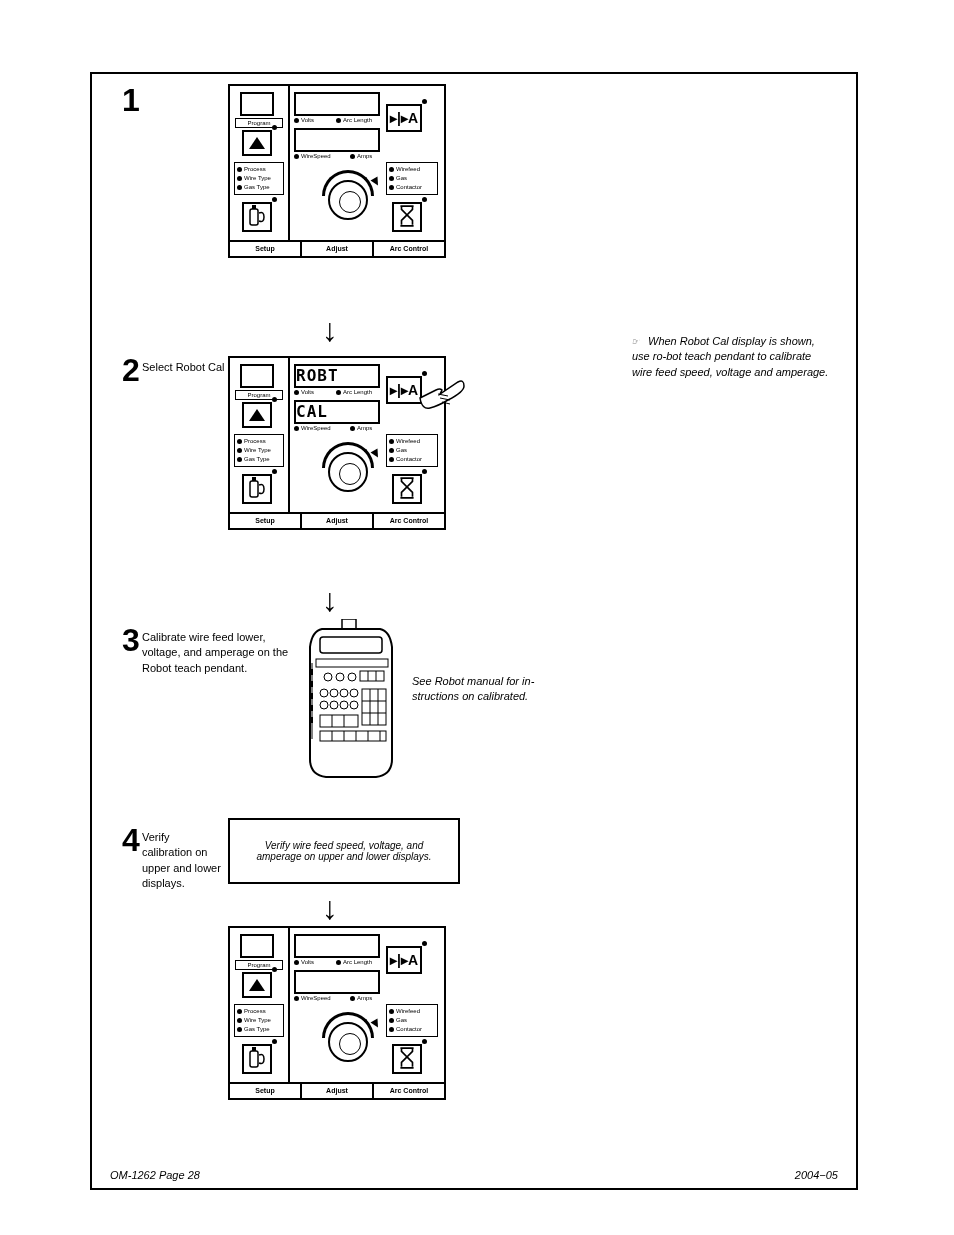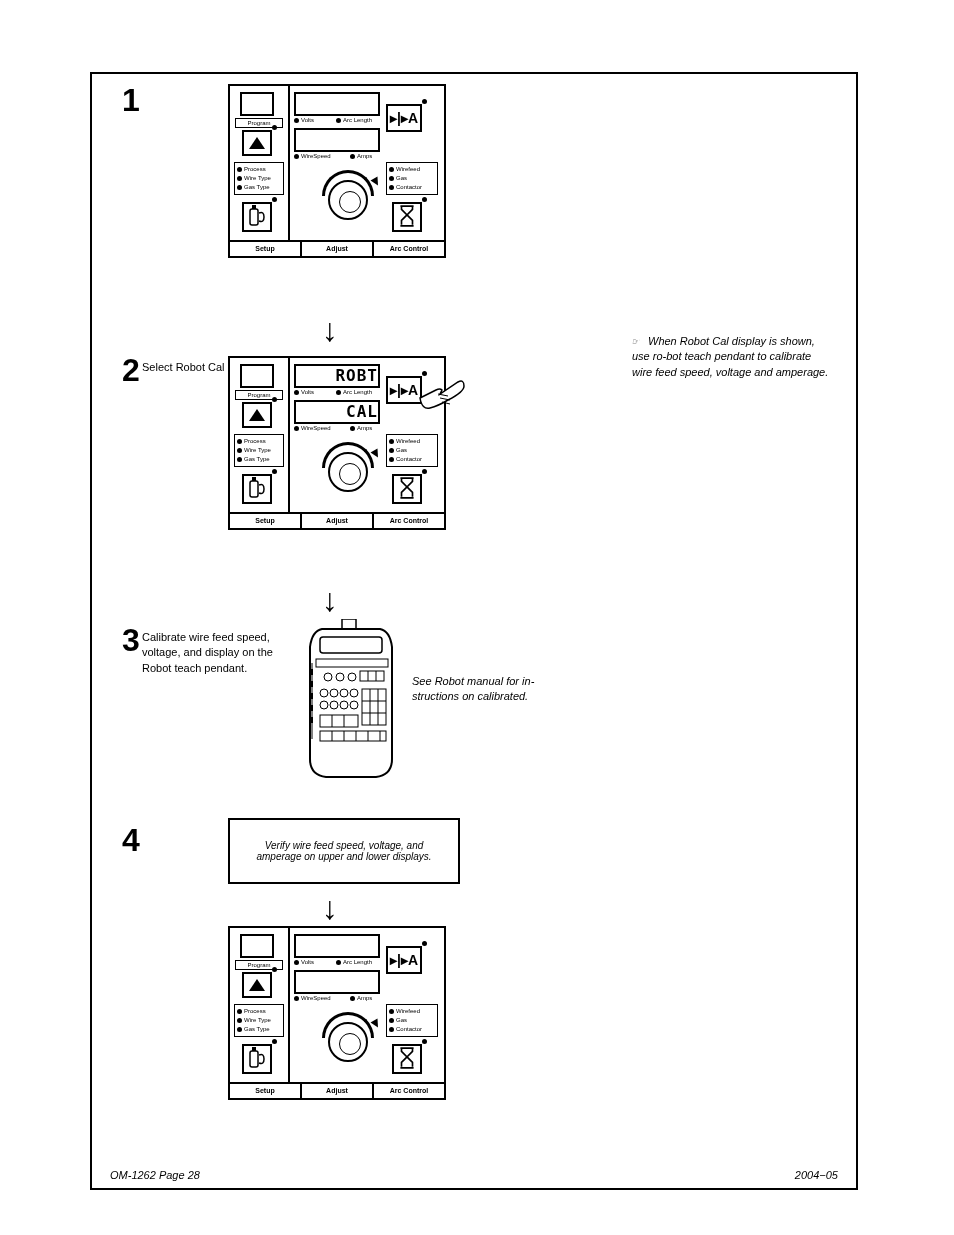--- a/index.html
+++ b/index.html
@@ -17,21 +17,21 @@
   .sq { position: absolute; border: 2px solid #000; background: #fff; }
   .prog-sq { left: 10px; top: 6px; width: 34px; height: 24px; }
   .prog-lbl { position: absolute; left: 5px; top: 32px; width: 48px; border: 1px solid #000; font-size: 6px; text-align: center; padding: 1px 0; }
   .up-btn { left: 12px; top: 44px; width: 30px; height: 26px; display:flex; align-items:center; justify-content:center; }
   .up-tri { width: 0; height: 0; border-left: 8px solid transparent; border-right: 8px solid transparent; border-bottom: 12px solid #000; }
   .proc-box { position: absolute; left: 4px; top: 76px; width: 50px; border: 1px solid #000; font-size: 6px; padding: 2px; line-height: 9px; }
   .gas-btn { left: 12px; top: 116px; width: 30px; height: 30px; display:flex; align-items:center; justify-content:center; }
 
   .disp-top { left: 64px; top: 6px; width: 86px; height: 24px; }
   .disp-bot { left: 64px; top: 42px; width: 86px; height: 24px; }
-  .disp-txt { font-family: monospace; font-size: 16px; font-weight: bold; text-align: right; line-height: 20px; letter-spacing: 1px; }
+  .disp-txt { font-family: monospace; font-size: 16px; font-weight: bold; text-align: left; line-height: 20px; letter-spacing: 1px; }
   .row-lbl { position: absolute; font-size: 6px; }
   .dot { display:inline-block; width:5px; height:5px; border-radius:50%; background:#000; margin-right:2px; vertical-align:middle; }
   .corner-dot { position:absolute; width:5px; height:5px; border-radius:50%; background:#000; }
 
   .va-btn { left: 156px; top: 18px; width: 36px; height: 28px; display:flex; align-items:center; justify-content:center; font-weight:bold; font-size:14px; }
   .aux-box { position: absolute; left: 156px; top: 76px; width: 52px; border:1px solid #000; font-size:6px; padding:2px; line-height:9px; }
   .hr-btn { left: 162px; top: 116px; width: 30px; height: 30px; display:flex; align-items:center; justify-content:center; }
 
   .knob-wrap { position: absolute; left: 88px; top: 82px; width: 60px; height: 60px; }
   .knob { width: 40px; height: 40px; border: 2px solid #000; border-radius: 50%; position:absolute; left:10px; top:12px; }
@@ -198,21 +198,21 @@
     <div class="hand" style="left:326px; top:306px;">
       <svg width="48" height="34" viewBox="0 0 48 34">
           <path d="M2 18 L18 10 Q22 8 24 10 L22 14 Q34 6 40 2 Q46 -1 46 6 Q46 12 30 20 Q20 26 12 28 Q4 30 2 18 Z" fill="#fff" stroke="#000" stroke-width="1.5"></path>
           <path d="M20 14 L30 16 M22 18 L32 20 M24 22 L32 24" stroke="#000" stroke-width="1" fill="none"></path>
         </svg>
     </div>
 
     <div class="arrow-down" style="left:230px; top:508px;">↓</div>
 
     <div class="arrow-down" style="left:30px; top:548px;">3</div>
-    <div class="side-note" style="left:50px; top:556px; width:150px;">Calibrate wire feed speed, voltage, and display on the Robot teach pendant.</div>
+    <div class="side-note" style="left:50px; top:556px; width:150px;">Calibrate wire feed lower, voltage, and amperage on the Robot teach pendant.</div>
 
     <div class="pendant-wrap">
       <svg viewBox="0 0 100 160">
         <rect x="40" y="0" width="14" height="10" fill="#fff" stroke="#000" stroke-width="1.5"></rect>
         <path d="M20 10 Q10 12 8 28 L8 140 Q8 156 24 158 L74 158 Q90 156 90 140 L90 28 Q88 12 78 10 Z" fill="#fff" stroke="#000" stroke-width="2"></path>
         <rect x="18" y="18" width="62" height="16" rx="3" fill="#fff" stroke="#000" stroke-width="1.5"></rect>
         <rect x="14" y="40" width="72" height="8" fill="none" stroke="#000" stroke-width="1"></rect>
         <g stroke="#000" stroke-width="1" fill="#fff">
           <circle cx="26" cy="58" r="4"></circle>
             <circle cx="38" cy="58" r="4"></circle>
@@ -250,20 +250,21 @@
             <line x1="10" y1="74" x2="10" y2="80"></line>
             <line x1="10" y1="86" x2="10" y2="92"></line>
             <line x1="10" y1="98" x2="10" y2="104"></line>
           </g>
       </svg>
     </div>
 
     <div class="side-note" style="left:320px; top:600px; width:150px; font-style:italic;">See Robot manual for in-structions on calibrated.</div>
 
     <div class="arrow-down" style="left:30px; top:748px;">4</div>
+    <div class="side-note" style="left:50px; top:756px; width:80px;">Verify calibration on upper and lower displays.</div>
 
     <div class="ver-box">
       <span>Verify wire feed speed, voltage, and amperage on upper and lower displays.</span>
     </div>
 
     <div class="arrow-down" style="left:230px; top:816px;">↓</div>
 
     <div class="panel" style="left:136px; top:852px;">
       <div class="panel-body">
         <div class="divider-v"></div>

